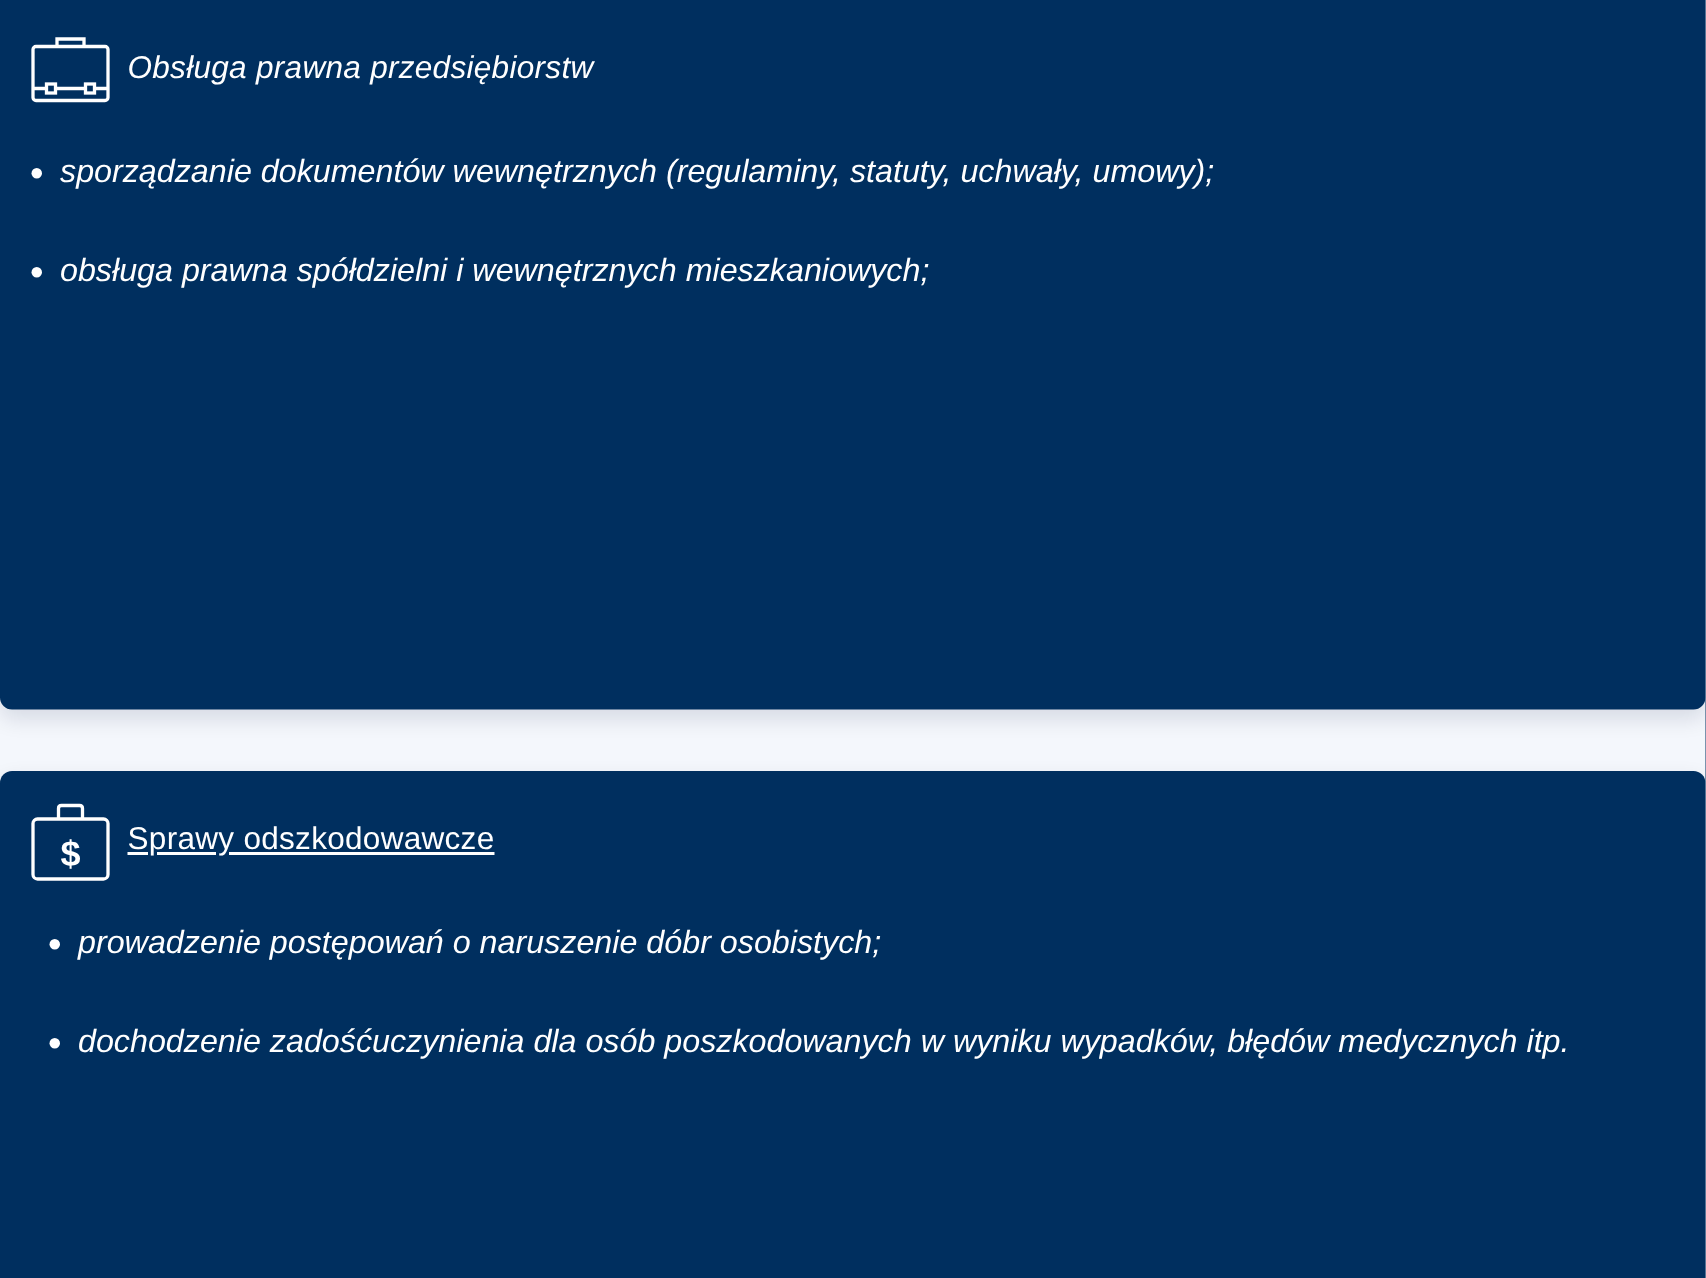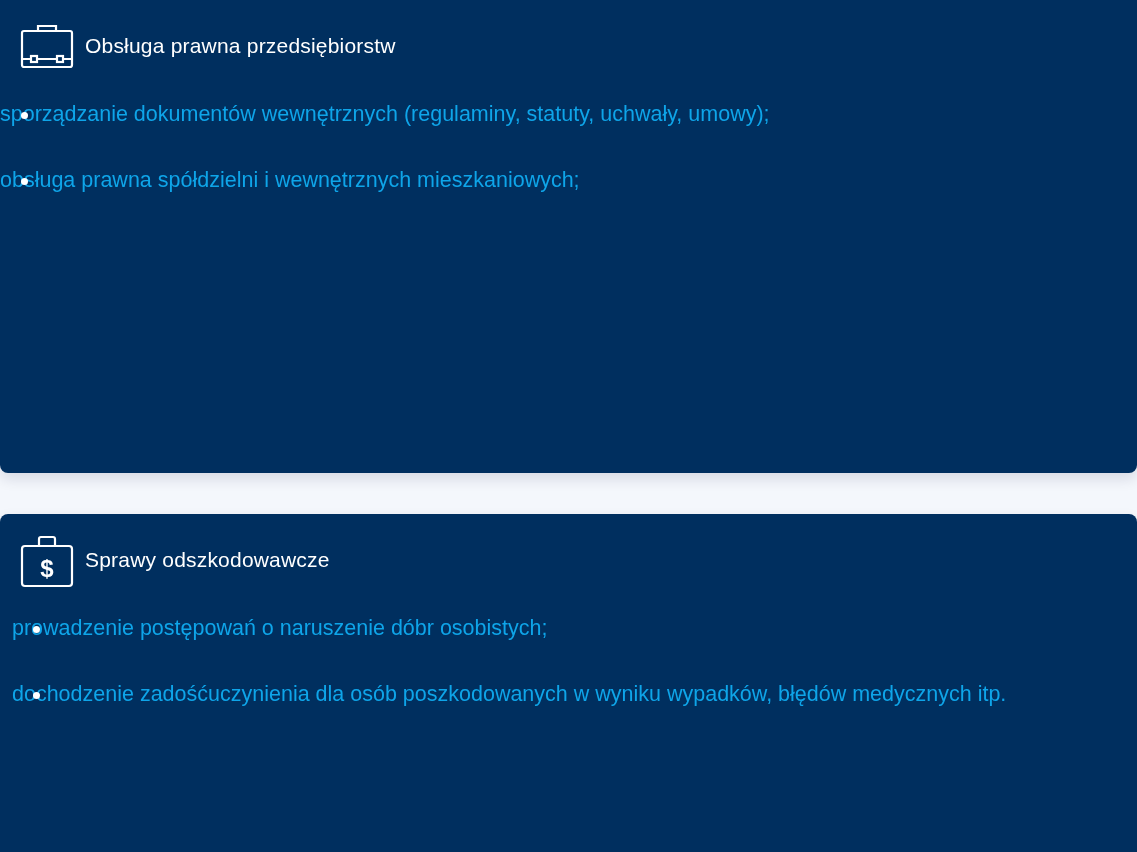--- a/index.html
+++ b/index.html
@@ -20,29 +20,30 @@
   #card1 { top:-10px; height:483px; border-radius:0 0 8px 8px; }
   #card2 { top:514px; height:345px; border-radius:8px 8px 8px 8px; }
   .card-header { position:absolute; left:20px; display:flex; align-items:center; }
   #card1 .card-header { top:33px; }
   #card2 .card-header { top:20px; }
   .icon { width:54px; height:48px; display:block; }
   .card-title {
     position:absolute; left:85px; white-space:nowrap;
     font-size:21px; letter-spacing:0.2px; color:#ffffff;
   }
-  #card1 .card-title { top:12px; }
-  #card2 .card-title { top:13px; }
+  #card1 .card-title { top:12px;font-style:italic; }
+  #card2 .card-title { top:13px;text-decoration:underline; }
   ul.items { position:absolute; left:0; margin:0; padding:0; list-style:none; width:1090px; }
   #card1 ul.items { top:108px; }
   #card2 ul.items { top:98px;margin-left:12px; }
   ul.items li {
-    position:relative; 
-    font-size:21.5px; line-height:33px; color:#0ea5e9;
+    position:relative; padding-left:40px;
+    font-size:21.5px; line-height:33px; color:#ffffff;
     margin-bottom:33px;
+    font-style:italic;
   }
   ul.items li::before {
     content:""; position:absolute; left:21px; top:14px;
     width:7px; height:7px; border-radius:50%; background:#ffffff;
   }
 </style>
 </head>
 <body>
 
 <div class="card" id="card1">

